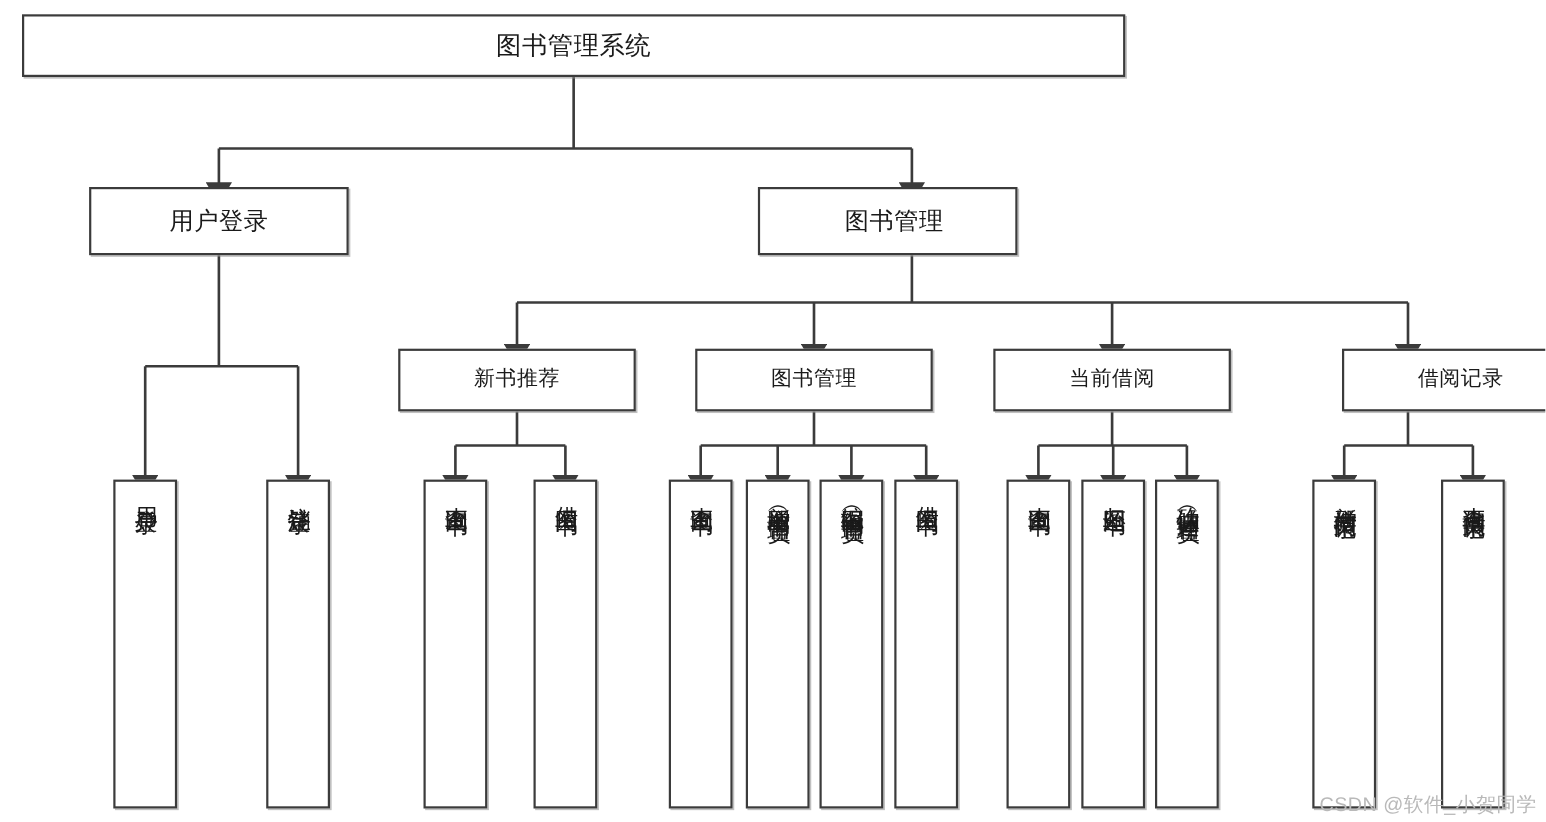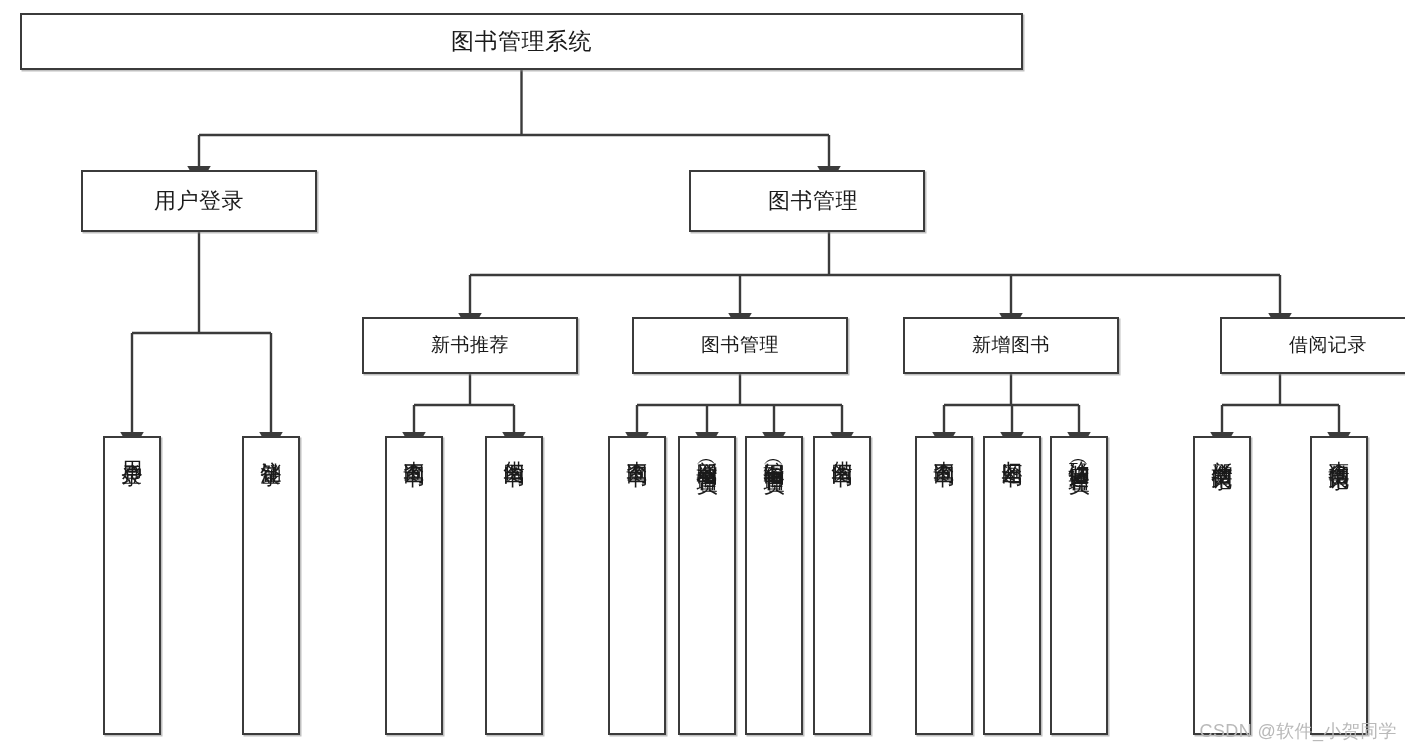--- a/index.html
+++ b/index.html
@@ -131,21 +131,21 @@
       <div class="node lvl1 horiz" style="left: 689px; top: 170px; width: 236px; height: 62px; padding-left: 12px;">
         <span class="lbl">图书管理</span>
       </div>
       <div class="node lvl2 horiz" style="left: 362px; top: 317px; width: 216px; height: 57px;">
         <span class="lbl">新书推荐</span>
       </div>
       <div class="node lvl2 horiz" style="left: 632px; top: 317px; width: 216px; height: 57px;">
         <span class="lbl">图书管理</span>
       </div>
       <div class="node lvl2 horiz" style="left: 903px; top: 317px; width: 216px; height: 57px;">
-        <span class="lbl">新增图书</span>
+        <span class="lbl">当前借阅</span>
       </div>
       <div class="node lvl2 horiz" style="left: 1172px; top: 317px; width: 216px; height: 57px; margin-left: 48px;">
         <span class="lbl">借阅记录</span>
       </div>
       <div class="node lvl3 leaf vert" style="left: 103px; top: 436px; width: 58px; height: 299px;">
         <span class="lbl">用户登录</span>
       </div>
       <div class="node lvl3 leaf vert" style="left: 242px; top: 436px; width: 58px; height: 299px;">
         <span class="lbl">注销登录</span>
       </div>

